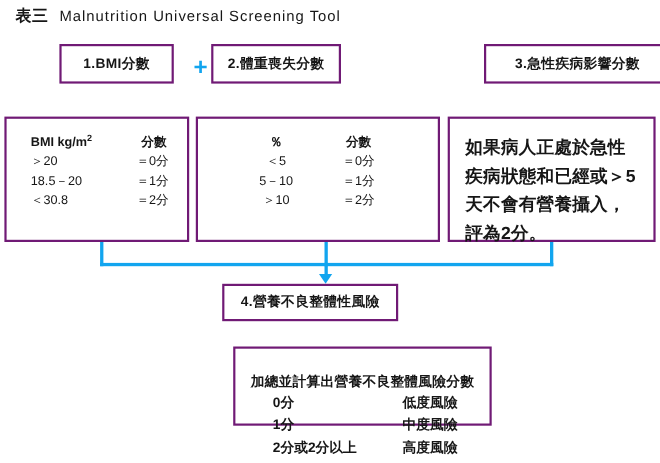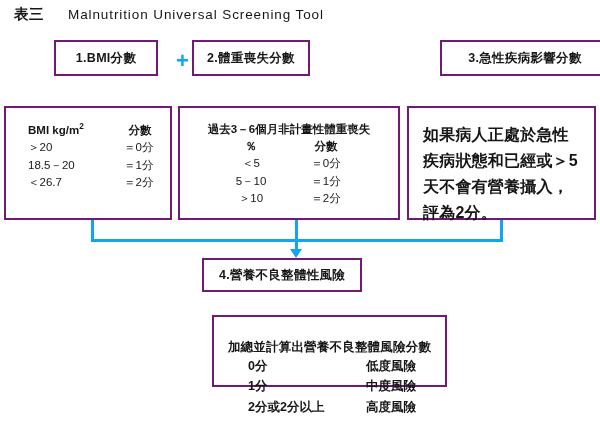--- a/index.html
+++ b/index.html
@@ -6,21 +6,21 @@
   body{
     width:600px;height:421px;
     background:#ffffff;
     font-family:"Liberation Sans","DejaVu Sans",sans-serif;
     color:#161616;
     overflow:hidden;
   }
   #stage{position:relative;width:600px;height:421px;}
 
   
-  .title-row{position:absolute;left:14px;top:5px;display:flex;align-items:baseline;gap:24px;white-space:nowrap;}
+  .title-row{position:absolute;left:14px;top:5px;display:flex;align-items:baseline;gap:10px;white-space:nowrap;}
   .title-tag{font-size:14.5px;font-weight:bold;letter-spacing:.5px;}
   .title-text{font-size:13.5px;letter-spacing:.9px;}
 
   
   .box{position:absolute;box-sizing:border-box;background:#ffffff;border:2px solid #701a75;}
   .box-label{
     position:absolute;left:0;right:0;top:50%;transform:translateY(-50%);
     text-align:center;font-size:12.5px;letter-spacing:.3px;font-weight:600;
   }
 
@@ -99,31 +99,30 @@
         </tr>
         <tr>
           <td class="c1">＞20</td>
           <td class="c2">＝0分</td>
         </tr>
         <tr>
           <td class="c1">18.5－20</td>
           <td class="c2">＝1分</td>
         </tr>
         <tr>
-          <td class="c1">＜26.7</td>
+          <td class="c1">＜30.8</td>
           <td class="c2">＝2分</td>
         </tr>
       </tbody>
         </table>
     </div>
   </div>
 
   <div class="box" id="boxB" style="left:178px;top:106px;width:222px;height:114px;">
     <div class="mid-inner">
-      <div class="blead">過去3－6個月非計畫性體重喪失</div>
       <table class="tbl">
         <tbody>
             <tr class="hdr">
           <td class="c1">％</td>
           <td class="c2">分數</td>
         </tr>
         <tr>
           <td class="c1">＜5</td>
           <td class="c2">＝0分</td>
         </tr>

